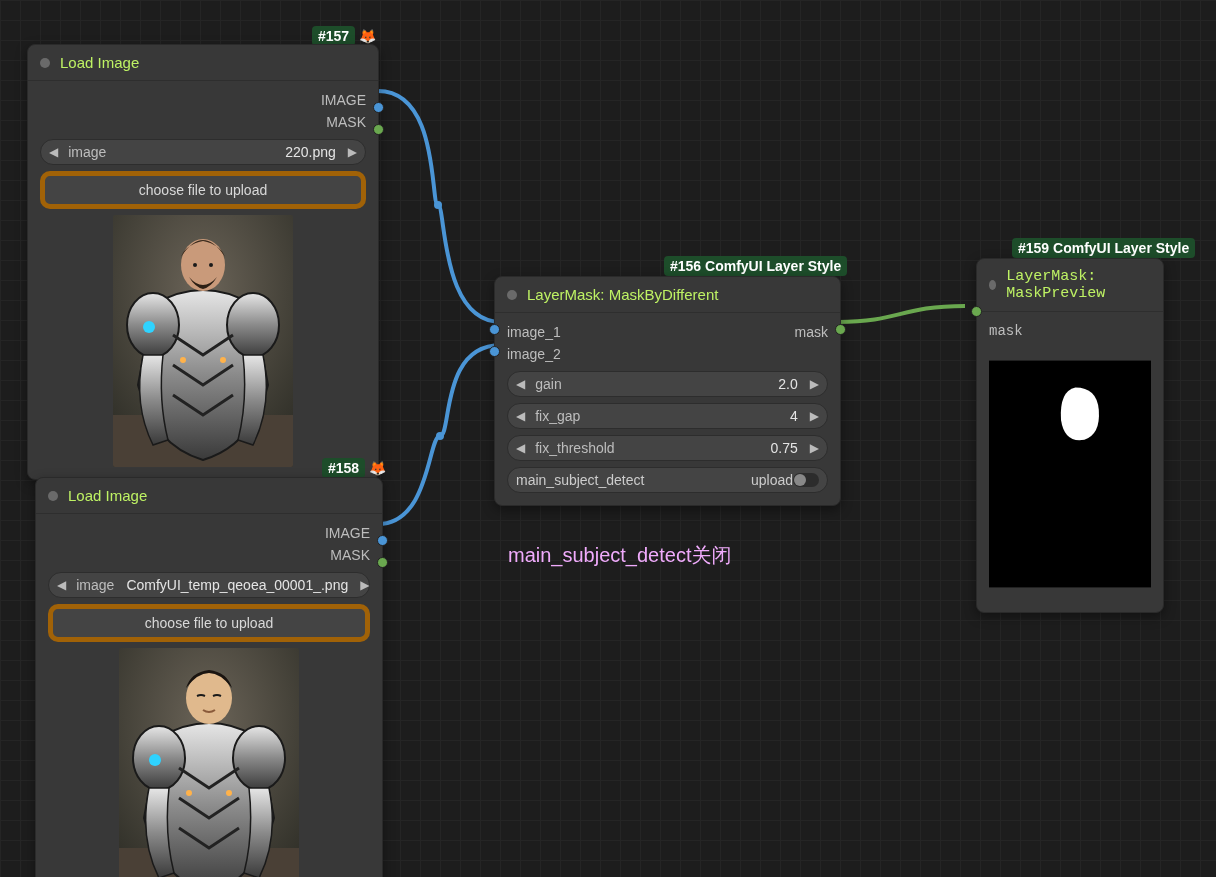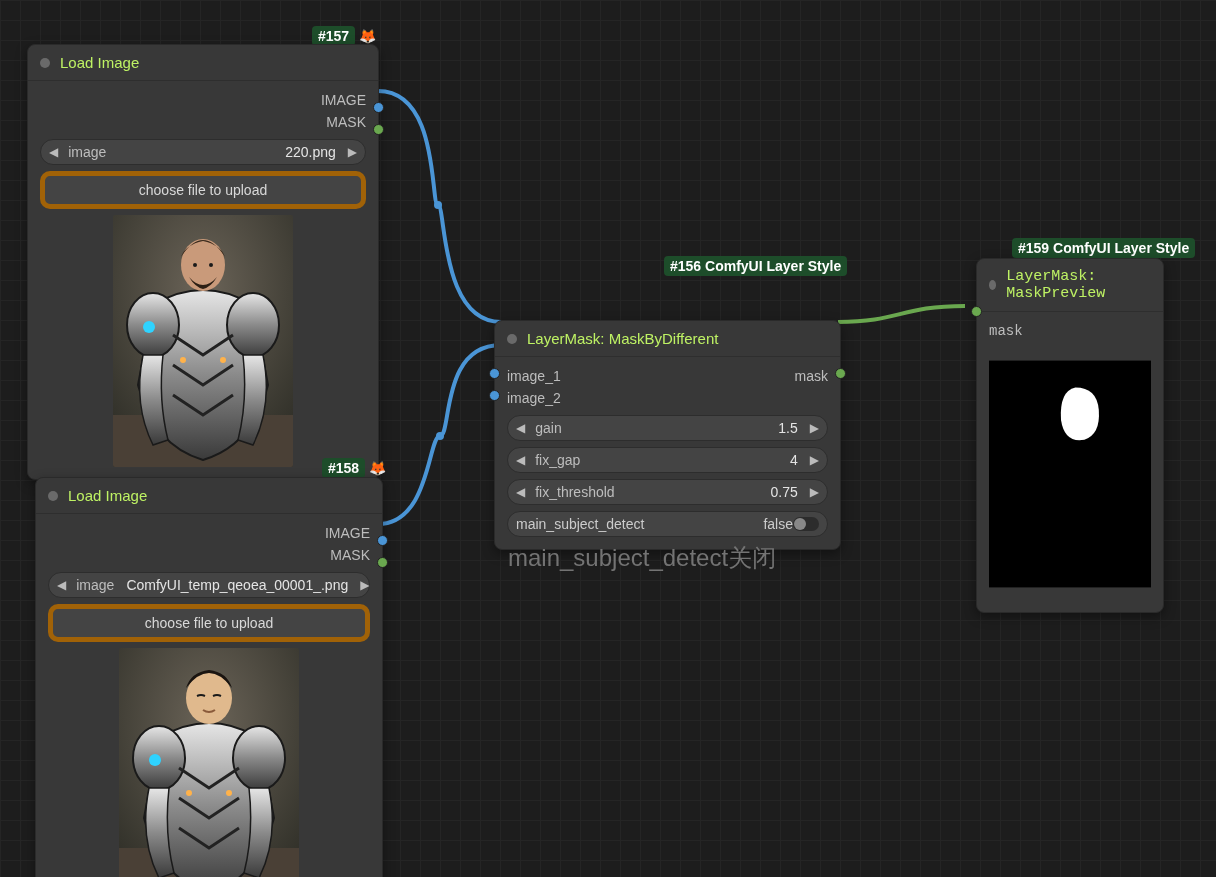--- a/index.html
+++ b/index.html
@@ -83,21 +83,21 @@
     .img-preview svg { width: 180px; height: 252px; border-radius: 2px; }
     .badge {
       position: absolute;
       font-weight: bold; color: #fff; font-size: 14px;
     }
     .badge .pill-badge {
       background: #1d4d2a; padding: 2px 6px; border-radius: 4px;
     }
     .annotation {
       position: absolute;
-      color: #737373; font-size: 24px;
+      color: #f0abfc; font-size: 20px;
     }
     svg.wires { position: absolute; top: 0; left: 0; pointer-events: none; }
   </style>
 </head>
 <body>
 
 <svg class="wires" width="1216" height="877">
 
   <path d="M 378 91 C 440 91, 430 205, 438 205 C 446 205, 440 322, 501 322" stroke="#4a95d6" stroke-width="4" fill="none"></path>
   <circle cx="438" cy="205" r="4" fill="#4a95d6"></circle>
@@ -213,62 +213,62 @@
         <path d="M30 140 Q20 190 40 230 L55 225 Q45 185 50 140 Z" fill="url(#armor1)" stroke="#1a1a1a" stroke-width="1.5"></path>
         <path d="M150 140 Q160 190 140 230 L125 225 Q135 185 130 140 Z" fill="url(#armor1)" stroke="#1a1a1a" stroke-width="1.5"></path>
       </svg>
     </div>
   </div>
 </div>
 
 <div class="badge" style="left:664px; top:258px;">
   <span class="pill-badge">#156 ComfyUI Layer Style</span>
 </div>
-<div class="node" style="left:494px; top:276px; width:347px;margin-top:44px;">
+<div class="node" style="left:494px; top:276px; width:347px;">
   <div class="node-header">
     <div class="dot"></div>
     <div class="title">LayerMask: MaskByDifferent</div>
   </div>
   <div class="node-body">
     <div style="display:flex; justify-content:space-between;gap:40px;">
       <div>
         <div class="in-row">image_1</div>
         <div class="in-row">image_2</div>
       </div>
       <div class="out-row" style="align-self:flex-start;">mask</div>
     </div>
     <div class="port in port-image" style="top:47px;"></div>
     <div class="port in port-image" style="top:69px;"></div>
     <div class="port out port-mask" style="top:47px;"></div>
 
     <div class="pill">
       <span class="arrow">◀</span>
       <span class="plabel">gain</span>
       <span style="flex:1"></span>
-      <span class="pval">1.5</span>
+      <span class="pval">2.0</span>
       <span class="arrow">▶</span>
     </div>
     <div class="pill">
       <span class="arrow">◀</span>
       <span class="plabel">fix_gap</span>
       <span style="flex:1"></span>
       <span class="pval">4</span>
       <span class="arrow">▶</span>
     </div>
     <div class="pill">
       <span class="arrow">◀</span>
       <span class="plabel">fix_threshold</span>
       <span style="flex:1"></span>
       <span class="pval">0.75</span>
       <span class="arrow">▶</span>
     </div>
     <div class="toggle-row">
       <span class="plabel">main_subject_detect</span>
       <span style="flex:1"></span>
-      <span class="pval">false</span>
+      <span class="pval">upload</span>
       <span class="toggle-track">
           <span class="toggle-knob"></span>
         </span>
     </div>
   </div>
 </div>
 
 <div class="badge" style="left:1012px; top:240px;">
   <span class="pill-badge">#159 ComfyUI Layer Style</span>
 </div>

